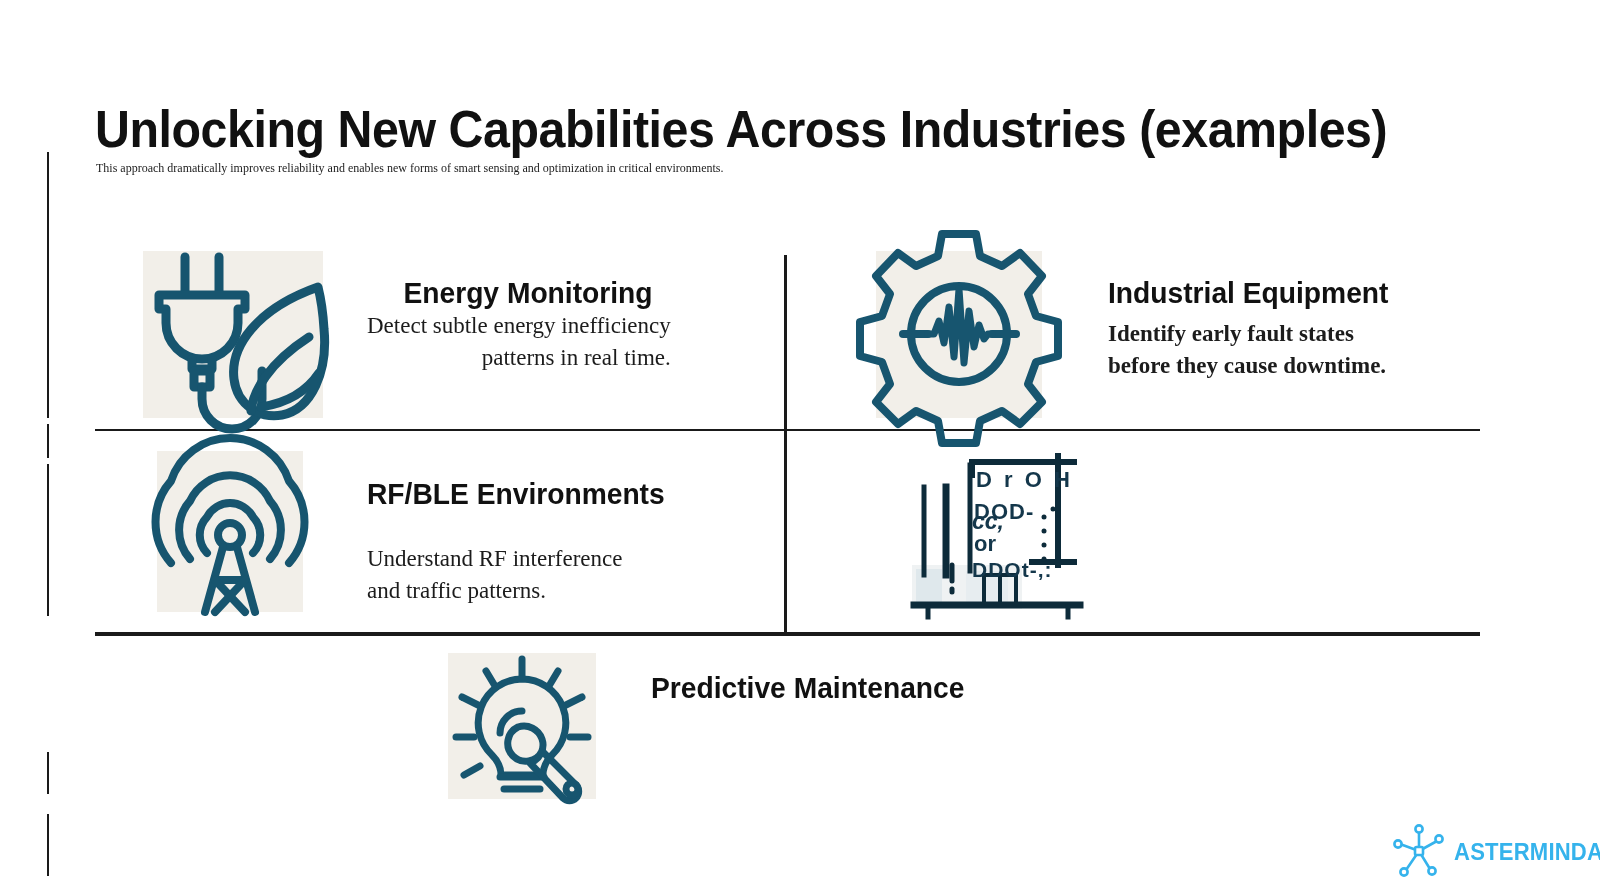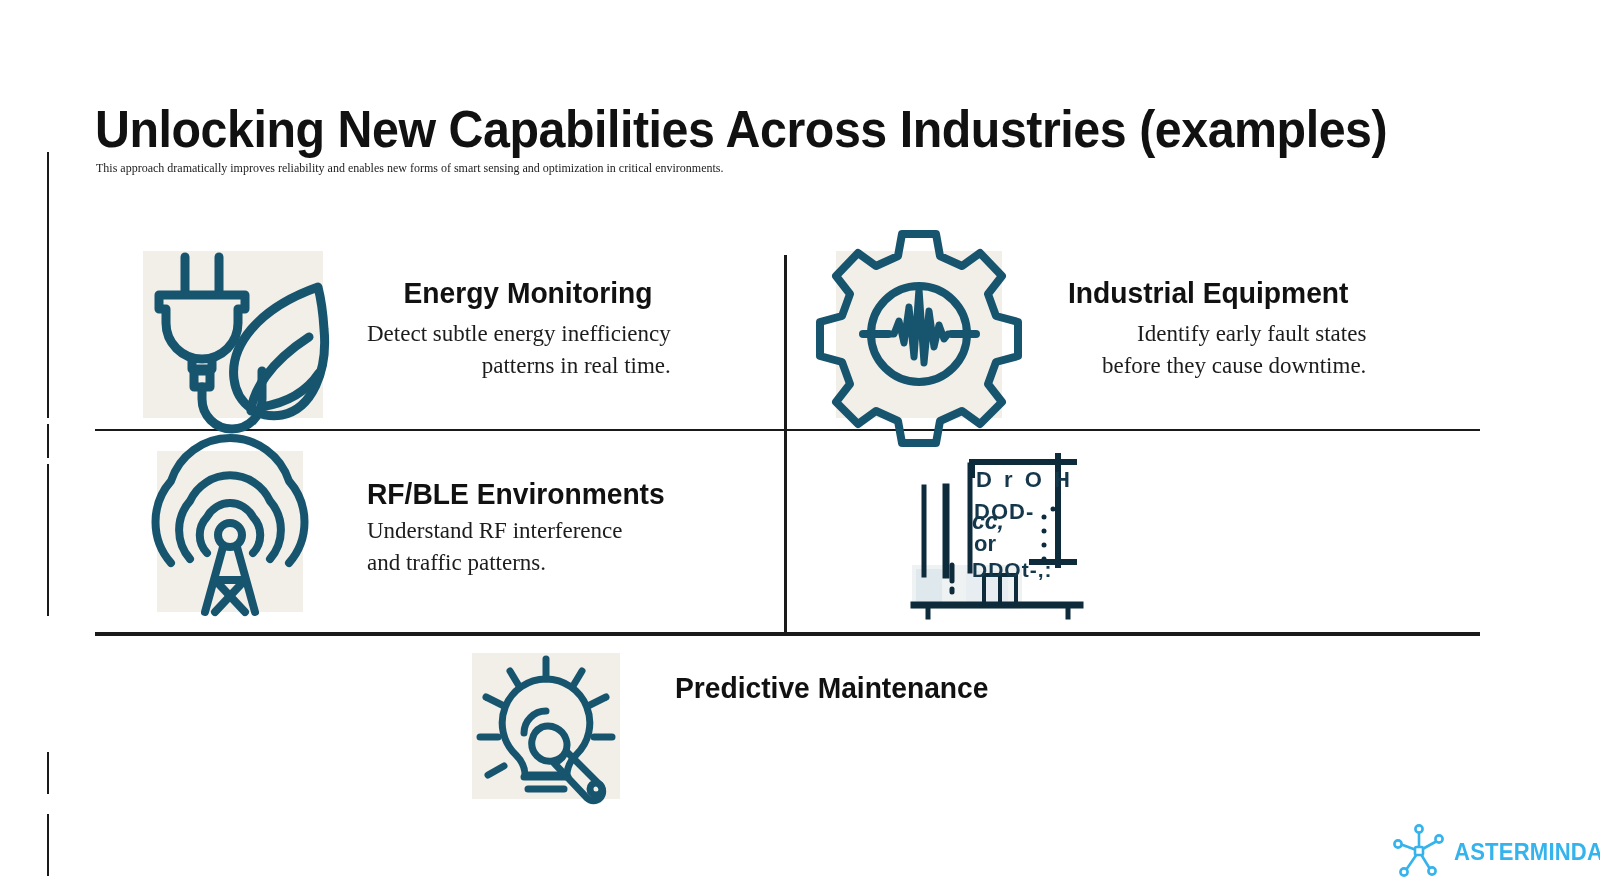--- a/index.html
+++ b/index.html
@@ -75,38 +75,38 @@
     line-height:32px;
     color:#1c1c1c;
     margin:0;
     white-space:pre-line;
   }
 
   
   #card-energy{left:143px;top:251px;}
   #card-energy .icon-box{width:180px;height:167px;}
   #card-energy .copy{margin-left:44px;padding-top:25px;text-align:right;}
-  #card-energy .card-desc{margin-top:8px;}
-
-  #card-industrial{left:836px;top:251px;text-align:right;}
+  #card-energy .card-desc{margin-top:0;}
+
+  #card-industrial{left:876px;top:251px;}
   #card-industrial .icon-box{width:166px;height:167px;}
   #card-industrial .copy{margin-left:66px;padding-top:25px;}
-  #card-industrial .card-desc{margin-top:8px;}
+  #card-industrial .card-desc{margin-top:8px;font-weight:bold;}
 
   #card-rf{left:157px;top:451px;}
   #card-rf .icon-box{width:146px;height:161px;}
-  #card-rf .copy{margin-left:64px;padding-top:26px;}
+  #card-rf .copy{margin-left:64px;padding-top:26px;gap:28px;}
   #card-rf .card-desc{margin-top:4px;}
 
   #card-smart{left:908px;top:447px;}
   #card-smart .icon-box{width:166px;height:166px;background:transparent;}
   #card-smart .copy{margin-left:62px;padding-top:7px;}
   #card-smart .card-desc{margin-top:9px;}
 
-  #card-predictive{left:472px;top:653px;}
+  #card-predictive{left:448px;top:653px;}
   #card-predictive .icon-box{width:148px;height:146px;}
   #card-predictive .copy{margin-left:55px;padding-top:18px;}
   #card-predictive .card-desc{margin-top:9px;}
 
   
   .brand{position:absolute;left:1392px;top:822px;display:flex;align-items:center;gap:8px;}
   .brand .brand-mark{display:block;}
   .brand .brand-name{
     font-family:"Liberation Sans", sans-serif;
     font-weight:bold;

